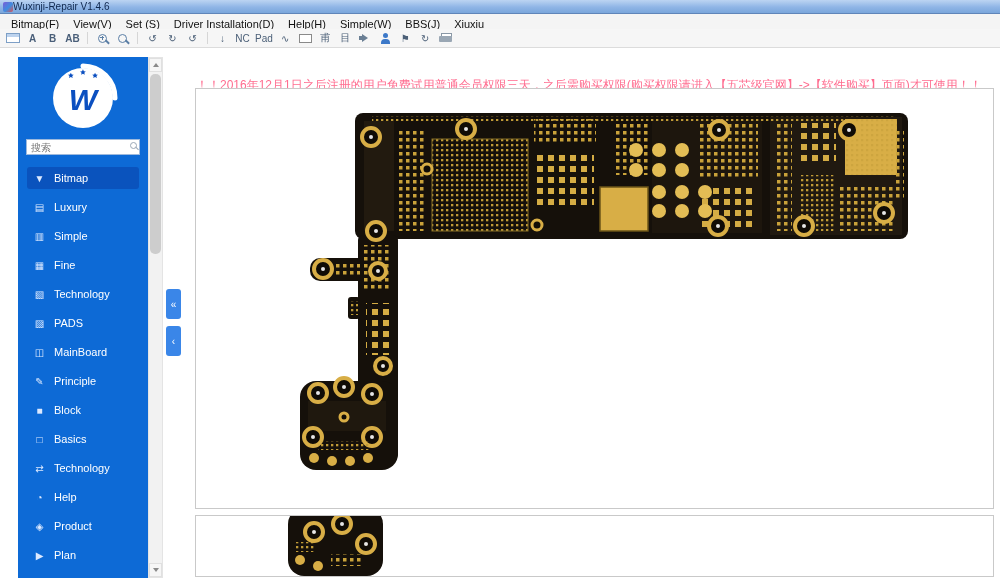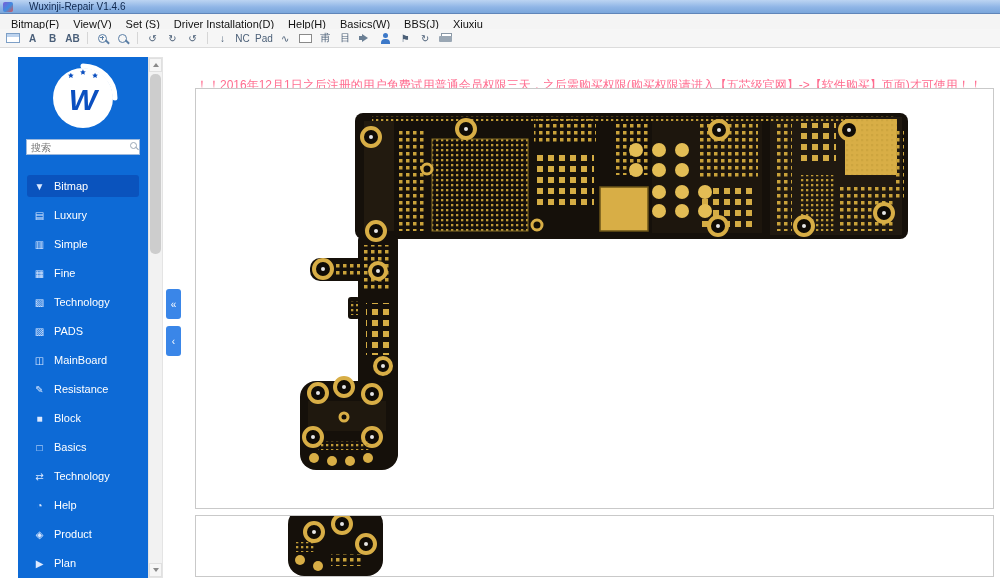--- a/index.html
+++ b/index.html
@@ -10,21 +10,21 @@
     background:#ffffff;
     font-size:11px;
     color:#222;
   }
 
   
   .titlebar{
     position:absolute; left:0; top:0; width:1000px; height:14px;
     background:linear-gradient(#bcd4f2,#8fb5e6 55%,#7aa6db);
     border-bottom:1px solid #5f85b9;
-    display:flex; align-items:center; gap:16px; padding-left:3px;
+    display:flex; align-items:center; gap:0; padding-left:3px;
     font-size:10px; color:#10284e;
   }
   .app-ico{ width:10px; height:10px; border-radius:2px;
     background:linear-gradient(135deg,#7b5cd6 0%,#3f8de0 55%,#e0524f 100%); flex:0 0 auto;}
 
   
   .menubar{
     position:absolute; left:0; top:14px; width:1000px; height:21px;
     background:#f4f4f4; border-bottom:1px solid #e3e3e3;
     display:flex; align-items:center; padding-left:4px;
@@ -66,21 +66,21 @@
   .icon-printer{ position:relative; width:13px; height:10px;}
   .icon-printer::before{ content:""; position:absolute; left:2px; top:0; width:9px; height:3px; background:#fff; border:1px solid #8a98a6;}
   .icon-printer::after{ content:""; position:absolute; left:0; top:3px; width:13px; height:6px; background:#9aa7b4; border-radius:1px;}
 
   
   .sidebar{
     position:absolute; left:18px; top:57px; width:130px; height:521px;
     background:#0d6ad6; overflow:hidden;
   }
   .logo-wrap{ height:82px; display:flex; align-items:center; justify-content:center; }
-  .search-row{ margin:0 8px 18px 8px; position:relative; }
+  .search-row{ margin:0 8px 10px 8px; position:relative; }
   .search-input{
     width:100%; height:16px; border:1px solid #9db9dd; background:#fff;
     font-size:10px; padding:0 16px 0 4px; color:#333;
     font-family:"Liberation Sans","DejaVu Sans",sans-serif;
   }
   .search-mag{ position:absolute; right:3px; top:3px; width:7px; height:7px;
     border:1.4px solid #9aa7b6; border-radius:50%;}
   .search-mag::after{ content:""; position:absolute; width:4px; height:1.4px; background:#9aa7b6;
     right:-3px; bottom:-1px; transform:rotate(45deg);}
 
@@ -137,21 +137,21 @@
   <span class="app-ico"></span>
   <span>Wuxinji-Repair V1.4.6</span>
 </div>
 
 <div class="menubar">
   <span class="menu-item">Bitmap(F)</span>
   <span class="menu-item">View(V)</span>
   <span class="menu-item">Set (S)</span>
   <span class="menu-item">Driver Installation(D)</span>
   <span class="menu-item">Help(H)</span>
-  <span class="menu-item">Basics(W)</span>
+  <span class="menu-item">Simple(W)</span>
   <span class="menu-item">BBS(J)</span>
   <span class="menu-item">Xiuxiu</span>
 </div>
 
 <div class="toolbar">
   <span class="tb">
       <span class="icon-window"></span>
     </span>
   <span class="tb tb-txt">A</span>
   <span class="tb tb-txt">B</span>
@@ -235,21 +235,21 @@
     <div class="side-item">
       <span class="side-ico">▨</span>
       <span>PADS</span>
     </div>
     <div class="side-item">
       <span class="side-ico">◫</span>
       <span>MainBoard</span>
     </div>
     <div class="side-item">
       <span class="side-ico">✎</span>
-      <span>Resistance</span>
+      <span>Principle</span>
     </div>
     <div class="side-item">
       <span class="side-ico">■</span>
       <span>Block</span>
     </div>
     <div class="side-item">
       <span class="side-ico">□</span>
       <span>Basics</span>
     </div>
     <div class="side-item">

